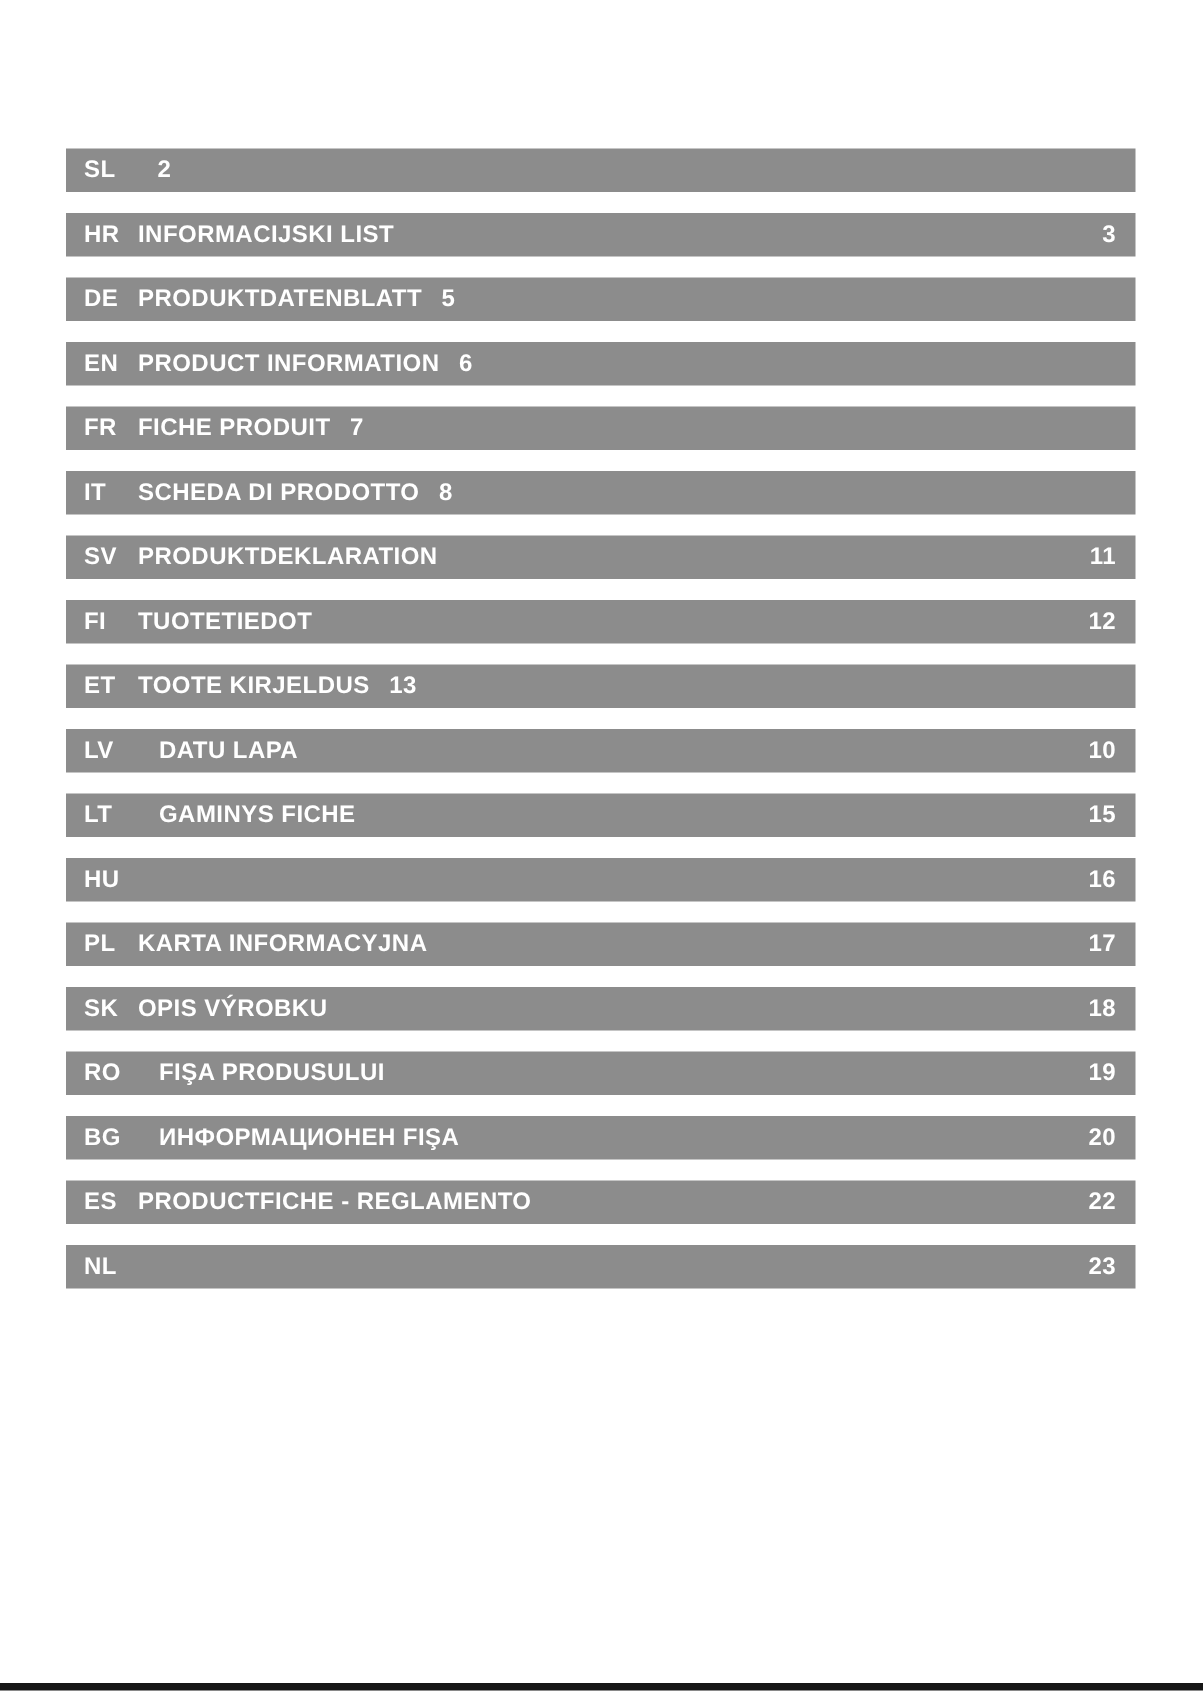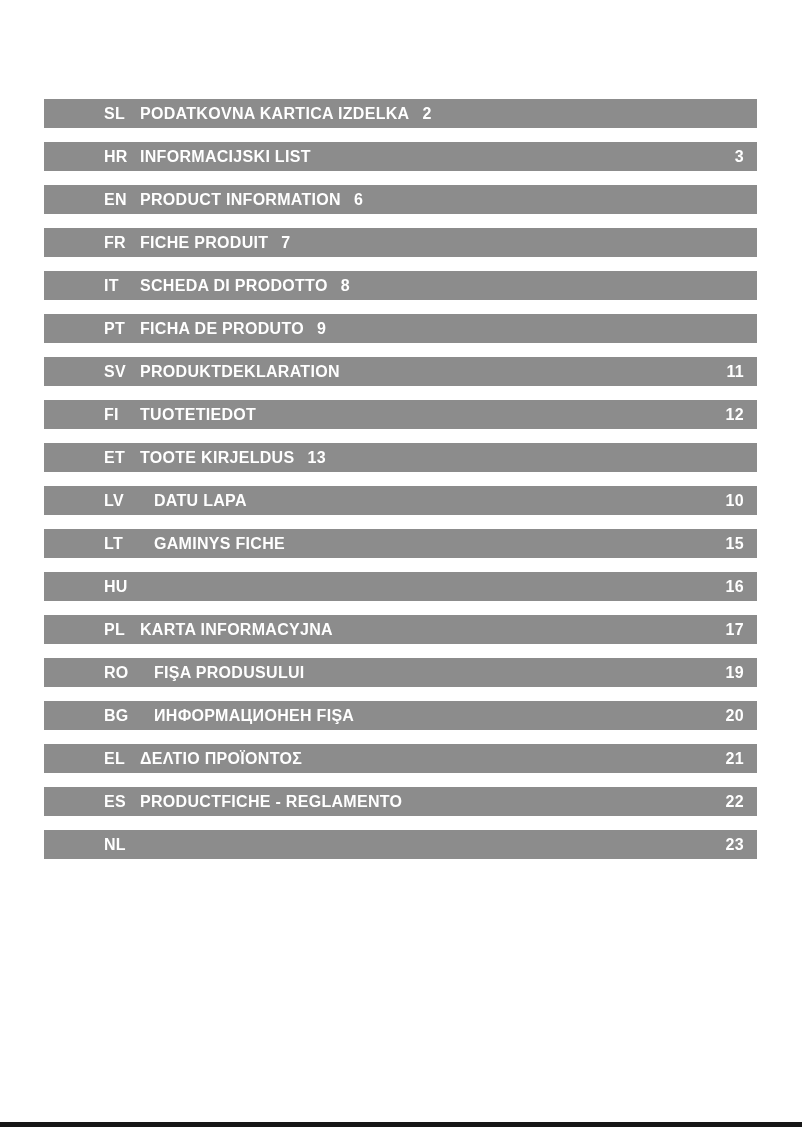--- a/index.html
+++ b/index.html
@@ -34,68 +34,66 @@
     padding: 0 13px 0 12px;
     font-weight: bold;
     font-size: 16px;
     letter-spacing: 0.3px;
     white-space: nowrap;
   }
   .code {
     display: inline-block;
     width: 36px;
     flex: 0 0 auto;
-    margin-left: 48px;
   }
   .row.wide .code { width: 50px; }
   .title { flex: 0 0 auto; }
   .page { margin-left: 13px; }
   .row.pg-right .page { margin-left: auto; }
   .bottom-rule {
     position: absolute;
     left: 0;
     top: 1122px;
     width: 802px;
     height: 5px;
     background: var(--rule);
   }
 </style>
 </head>
 <body>
 
 <div class="toc">
     <div class="row">
       <span class="code">SL</span>
-      <span class="title">PODATKOVNA KARTICA IZDELKA</span>
       <span class="page">2</span>
     </div>
     <div class="row pg-right">
       <span class="code">HR</span>
       <span class="title">INFORMACIJSKI LIST</span>
       <span class="page">3</span>
+    </div>
+    <div class="row">
+      <span class="code">DE</span>
+      <span class="title">PRODUKTDATENBLATT</span>
+      <span class="page">5</span>
     </div>
     <div class="row">
       <span class="code">EN</span>
       <span class="title">PRODUCT INFORMATION</span>
       <span class="page">6</span>
     </div>
     <div class="row">
       <span class="code">FR</span>
       <span class="title">FICHE PRODUIT</span>
       <span class="page">7</span>
     </div>
     <div class="row">
       <span class="code">IT</span>
       <span class="title">SCHEDA DI PRODOTTO</span>
       <span class="page">8</span>
-    </div>
-    <div class="row">
-      <span class="code">PT</span>
-      <span class="title">FICHA DE PRODUTO</span>
-      <span class="page">9</span>
     </div>
     <div class="row pg-right">
       <span class="code">SV</span>
       <span class="title">PRODUKTDEKLARATION</span>
       <span class="page">11</span>
     </div>
     <div class="row pg-right">
       <span class="code">FI</span>
       <span class="title">TUOTETIEDOT</span>
       <span class="page">12</span>
@@ -117,34 +115,34 @@
     </div>
     <div class="row pg-right">
       <span class="code">HU</span>
       <span class="page">16</span>
     </div>
     <div class="row pg-right">
       <span class="code">PL</span>
       <span class="title">KARTA INFORMACYJNA</span>
       <span class="page">17</span>
     </div>
+    <div class="row pg-right">
+      <span class="code">SK</span>
+      <span class="title">OPIS VÝROBKU</span>
+      <span class="page">18</span>
+    </div>
     <div class="row pg-right wide">
       <span class="code">RO</span>
       <span class="title">FIŞA PRODUSULUI</span>
       <span class="page">19</span>
     </div>
     <div class="row pg-right wide">
       <span class="code">BG</span>
       <span class="title">ИНФОРМАЦИОНЕН FIŞA</span>
       <span class="page">20</span>
-    </div>
-    <div class="row pg-right">
-      <span class="code">EL</span>
-      <span class="title">ΔΕΛΤΙΟ ΠΡΟΪΟΝΤΟΣ</span>
-      <span class="page">21</span>
     </div>
     <div class="row pg-right">
       <span class="code">ES</span>
       <span class="title">PRODUCTFICHE - REGLAMENTO</span>
       <span class="page">22</span>
     </div>
     <div class="row pg-right">
       <span class="code">NL</span>
       <span class="page">23</span>
     </div>

